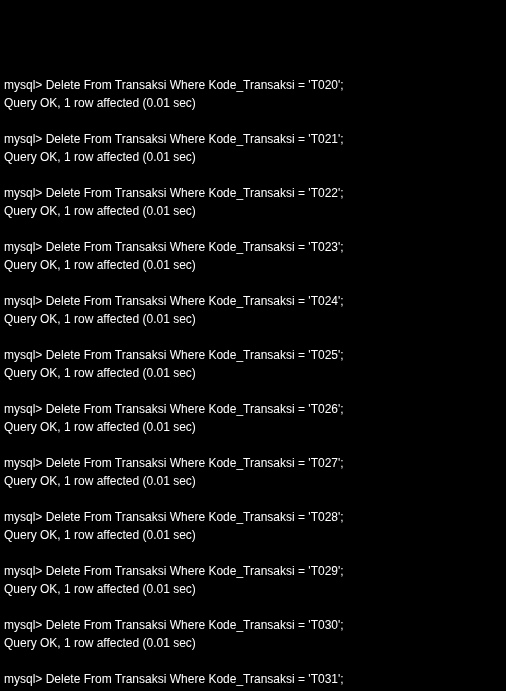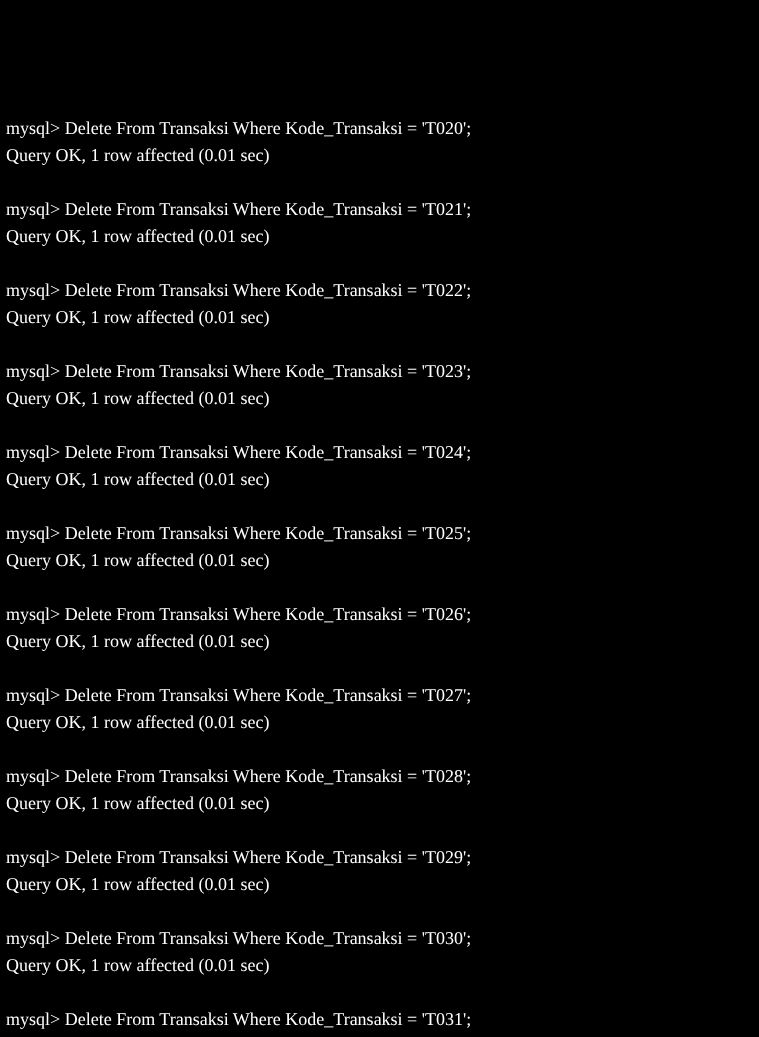--- a/index.html
+++ b/index.html
@@ -17,21 +17,21 @@
       width: 506px;
       height: 691px;
       overflow: hidden;
       white-space: pre;
     }
     .terminal {
       width: 100%;
       height: 100%;
     }
     .line {
-      font-family: Liberation Serif, serif;
+      font-family: Liberation Sans, sans-serif;
     }
     .block {
       margin-bottom: 18px;
     }
     .block:last-child {
       margin-bottom: 0;
     }
   </style>
 </head>
 <body>

